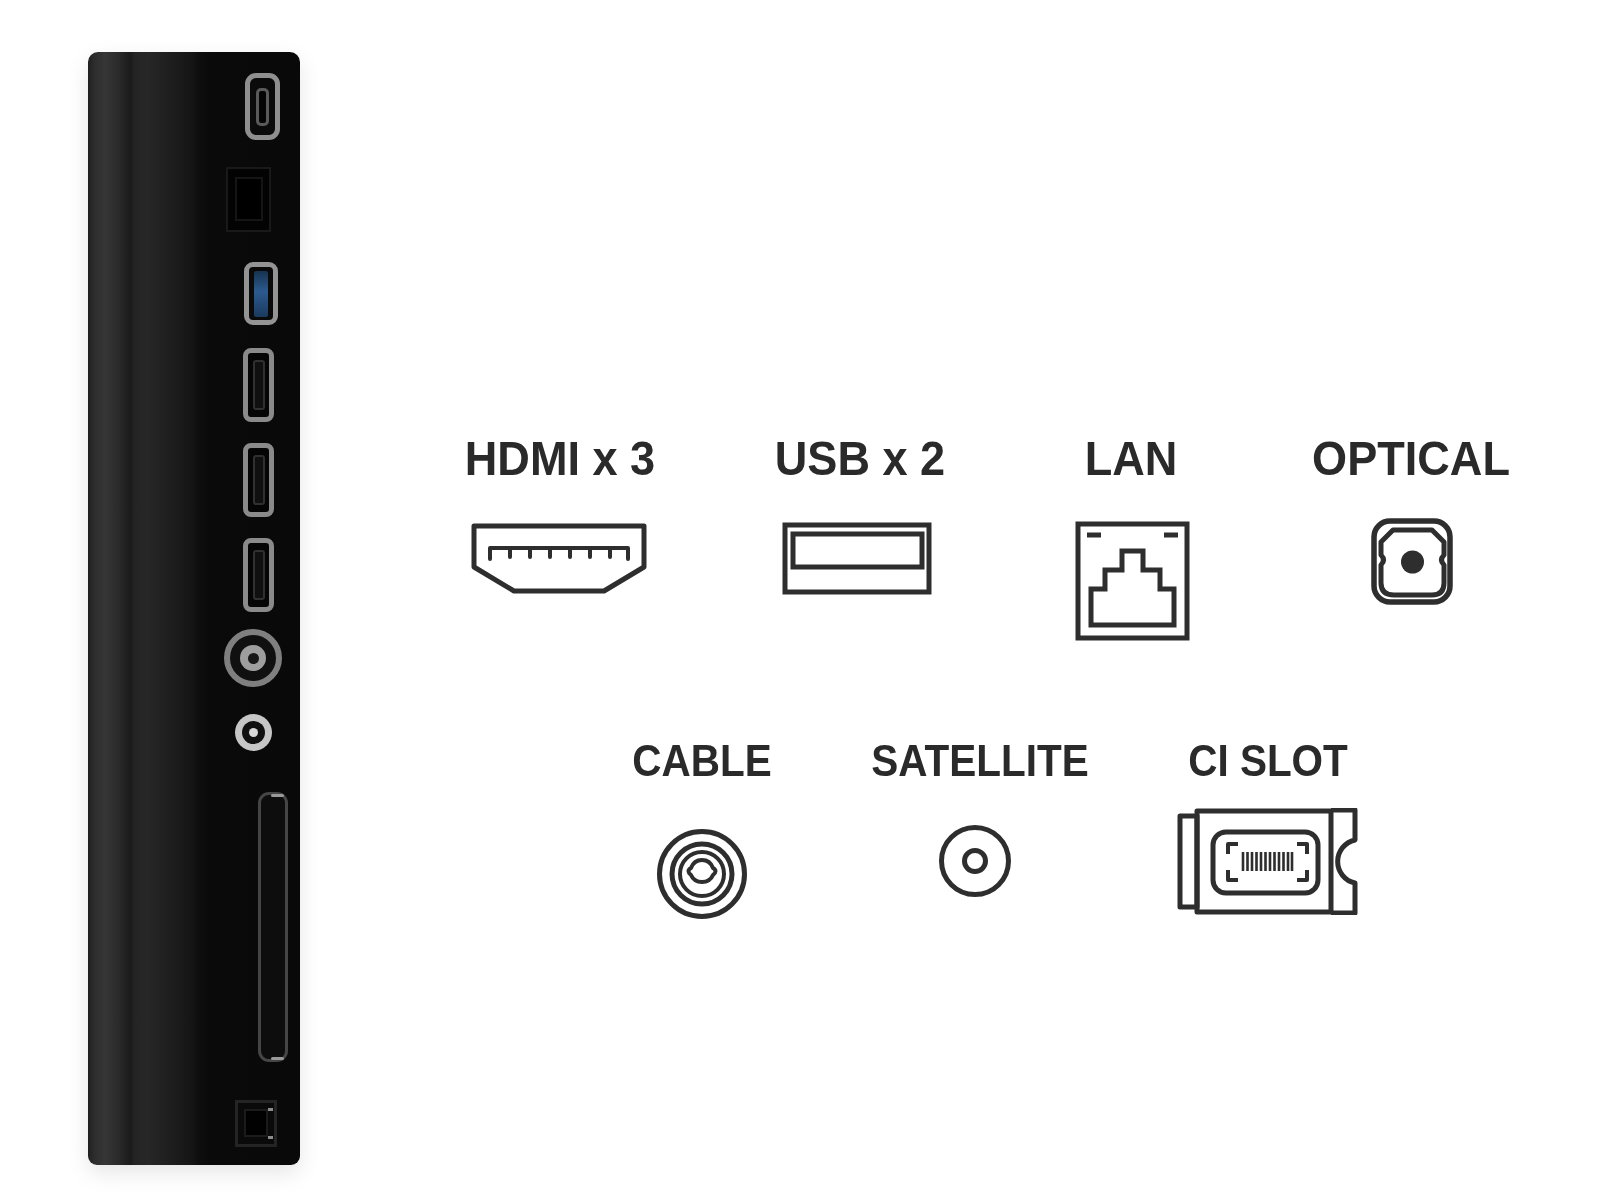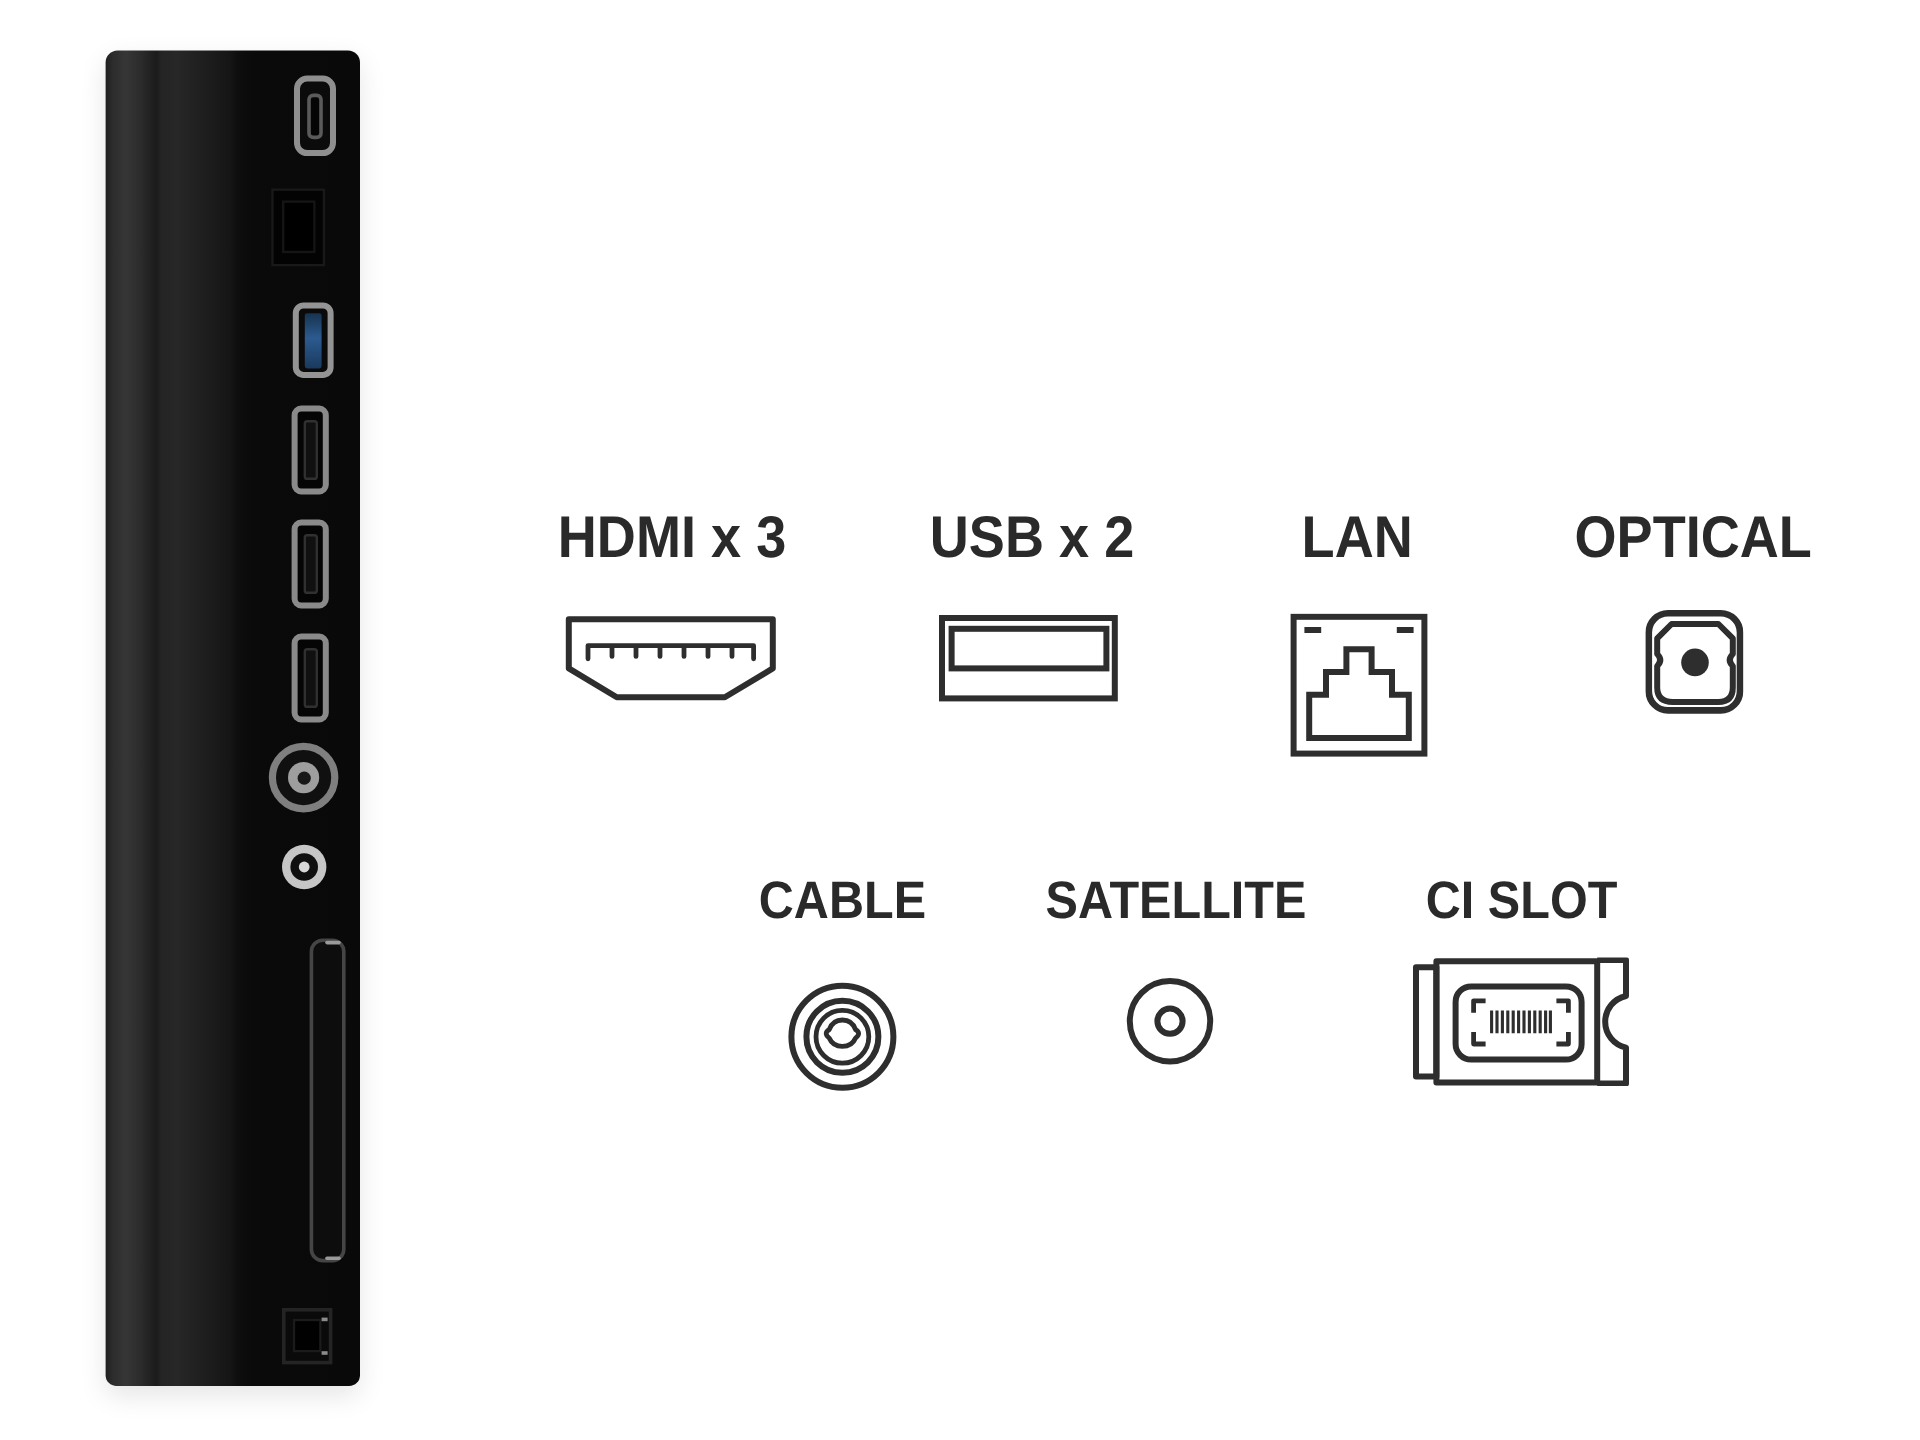--- a/index.html
+++ b/index.html
@@ -2,21 +2,21 @@
 <html style="--background: #ffffff; --icon-line: #2e2e2e; --label-text: #2a2a2a; --usb3-blue: #2c5a8f;"><head>
 <meta charset="utf-8">
 <style>
   html,body{margin:0;padding:0;}
   body{
     width:1600px;height:1200px;
     background:var(--background,#fff);
     font-family:"Liberation Sans", sans-serif;
     overflow:hidden;position:relative;
   }
-  .stage{position:absolute;left:0;top:0;width:1600px;height:908px;}
+  .stage{position:absolute;left:0;top:10px;width:1600px;height:908px;}
 
   
   .tv{
     position:absolute;left:88px;top:42px;width:212px;height:1113px;
     border-radius:10px 10px 9px 9px;
     background:linear-gradient(90deg,
       #1f1f1f 0%, #2d2d2d 3%, #363636 8%, #2b2b2b 14%, #1b1b1b 20%,
       #242424 22%, #272727 28%, #1d1d1d 40%, #151515 49%, #0e0e0e 52%,
       #0a0a0a 58%, #090909 100%);
     box-shadow:0 8px 22px rgba(0,0,0,0.10);

